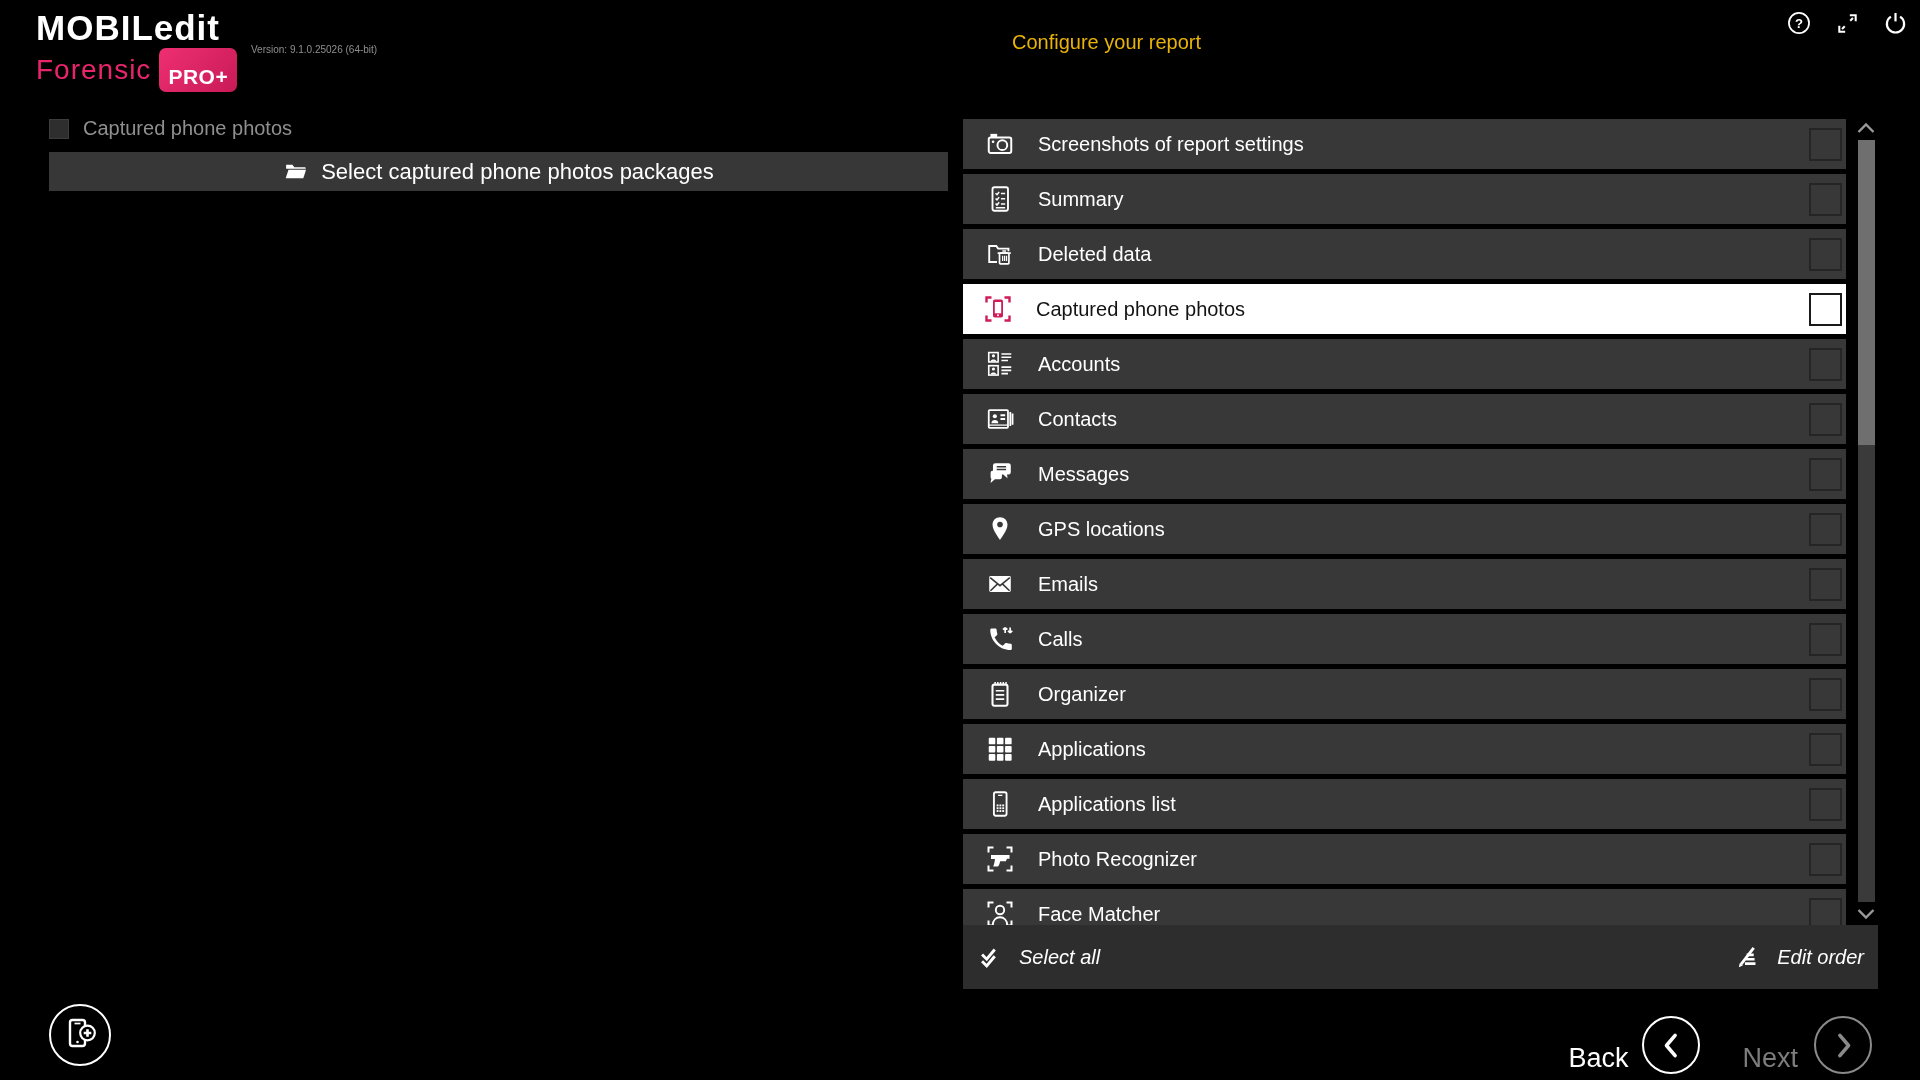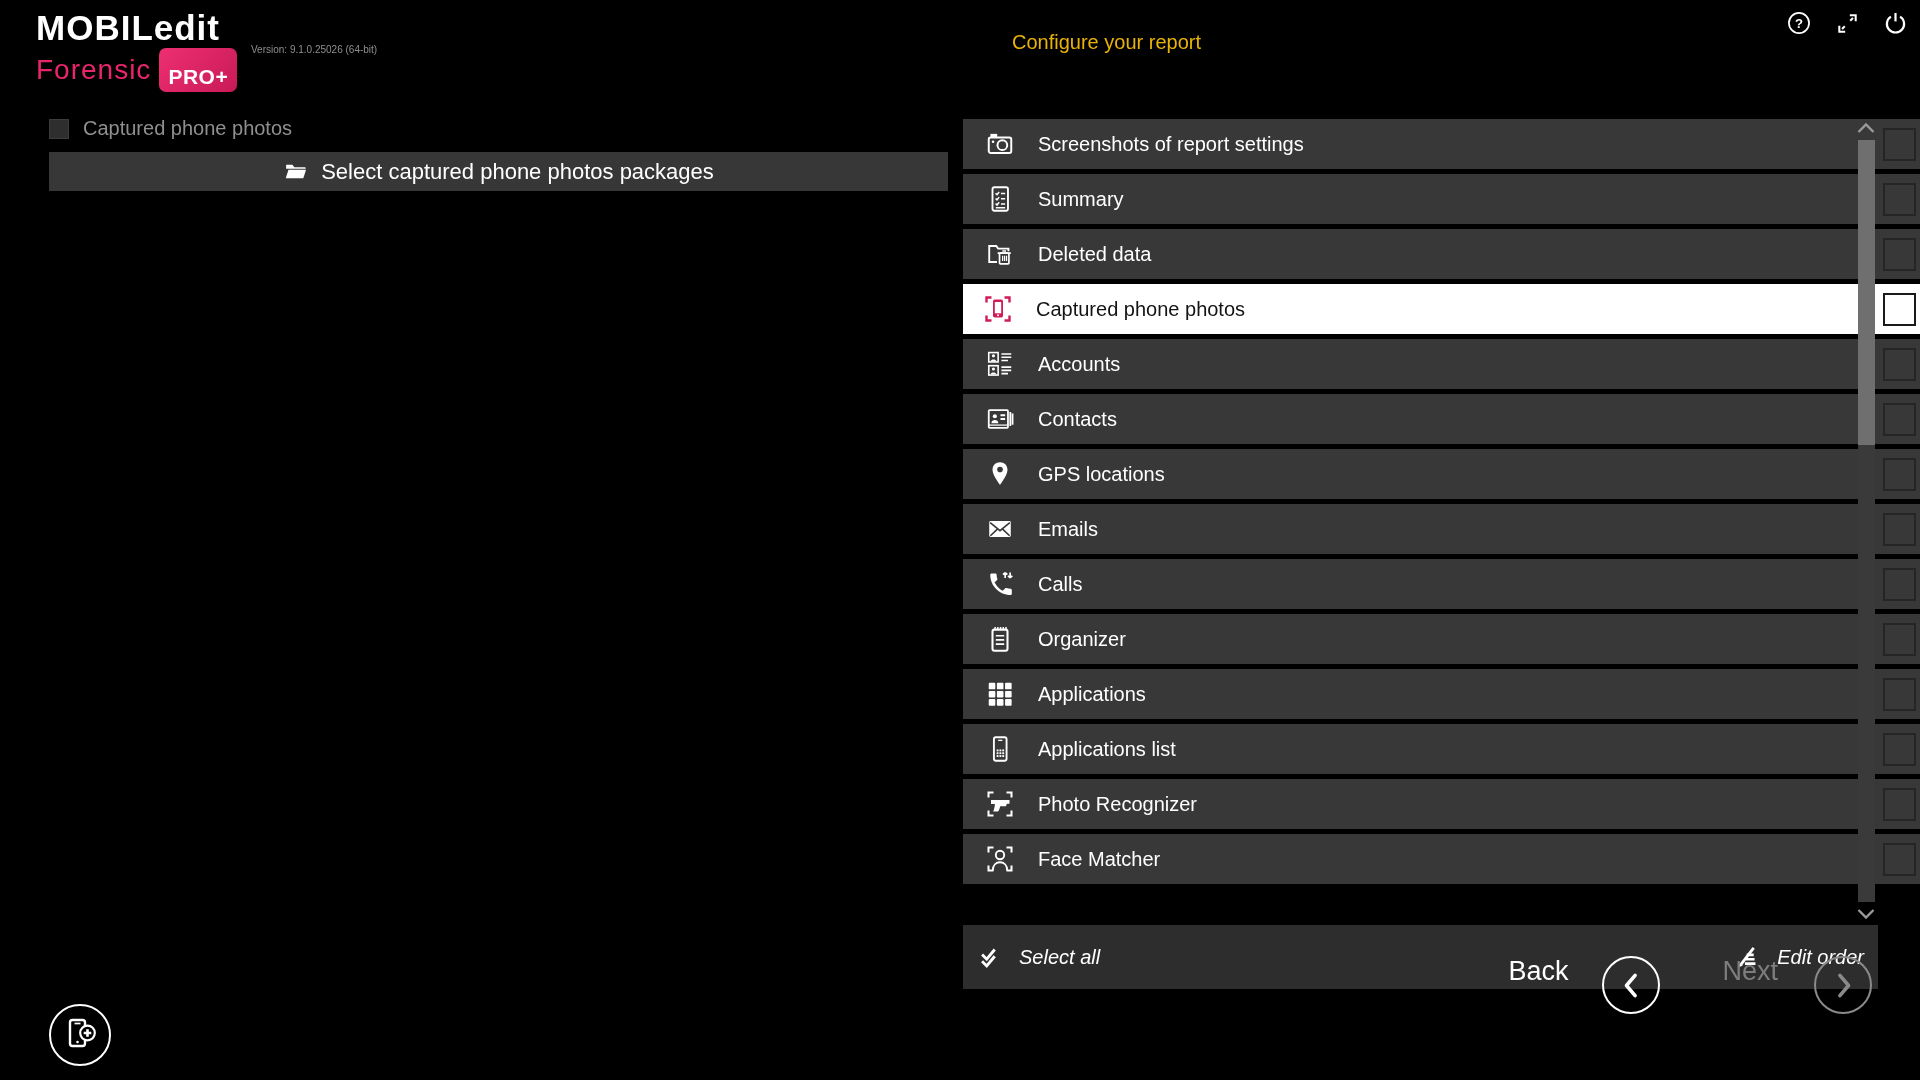--- a/index.html
+++ b/index.html
@@ -21,21 +21,21 @@
   
   .lp-check-row{position:absolute;left:49px;top:117px;display:flex;align-items:center;gap:14px;}
   .lp-checkbox{width:18px;height:18px;background:#2e2e2e;border:1px solid #3c3c3c;}
   .lp-label{font-size:20px;font-weight:300;color:#8f8f8f;}
   .lp-select-btn{position:absolute;left:49px;top:152px;width:899px;height:39px;background:#373737;
                  display:flex;align-items:center;justify-content:center;gap:13px;cursor:pointer;}
   .lp-select-btn .btn-label{font-size:22px;font-weight:300;color:#fff;}
   .lp-select-btn .btn-icon{color:#fff;display:flex;}
 
   
-  .report-list{position:absolute;left:963px;top:119px;width:957px;height:806px;overflow:hidden;
+  .report-list{position:absolute;left:963px;top:119px;width:883px;height:806px;overflow:hidden;
                display:flex;flex-direction:column;gap:5px;}
   .report-row{flex:0 0 50px;height:50px;background:#383838;display:flex;align-items:center;
               padding:0 4px 0 20px;box-sizing:border-box;cursor:pointer;}
   .row-icon{width:34px;height:34px;display:flex;align-items:center;justify-content:center;color:#fff;flex:0 0 auto;}
   .row-label{margin-left:21px;font-size:20px;font-weight:300;color:#fff;flex:1 1 auto;}
   .row-checkbox{width:29px;height:29px;border:2px solid #252525;flex:0 0 auto;cursor:pointer;}
   .report-row.selected{background:#fff;margin-left:-2px;margin-right:-7px;padding-right:11px;}
   .report-row.selected .row-label{color:#141414;}
   .report-row.selected .row-checkbox{border-color:#1a1a1a;background:#fff;}
 
@@ -49,21 +49,21 @@
   
   .list-footer{position:absolute;left:963px;top:925px;width:915px;height:64px;background:#2d2d2d;
                display:flex;align-items:center;justify-content:space-between;padding:0 14px;box-sizing:border-box;}
   .footer-action{display:flex;align-items:center;gap:15px;color:#fff;cursor:pointer;}
   .footer-action .fa-label{font-size:20px;font-weight:300;color:#fff;font-style:italic;}
   .footer-action .fa-icon{display:flex;color:#fff;}
 
   
   .add-phone-btn{position:absolute;left:49px;top:1004px;width:58px;height:58px;border:2px solid #fff;
                  border-radius:50%;display:flex;align-items:center;justify-content:center;color:#fff;cursor:pointer;}
-  .nav-group{position:absolute;right:48px;top:956px;height:62px;display:flex;align-items:flex-start;gap:20px;}
+  .nav-group{position:absolute;right:48px;top:1012px;height:62px;display:flex;align-items:flex-end;}
   .nav-back-label{color:#fff;font-size:27px;font-weight:300;margin-right:14px;}
   .nav-circle{width:54px;height:54px;border:2px solid #fff;border-radius:50%;display:flex;
               align-items:center;justify-content:center;color:#fff;cursor:pointer;}
   .nav-circle.disabled{border-color:#8a8a8a;color:#8a8a8a;}
   .nav-next-label{color:#7d7d7d;font-size:27px;font-weight:400;margin:0 16px 0 42px;}
 </style>
 </head>
 <body>
 
 <div class="app">
@@ -191,20 +191,33 @@
               <path d="M16.5 12h5M16.5 16h5"></path>
             </g>
             <g fill="currentColor">
               <circle cx="10.5" cy="13" r="2.2"></circle>
               <path d="M6.8 20.5c0-4.6 7.4-4.6 7.4 0z"></path>
             </g>
             <path d="M4 22.5h20.5" stroke="currentColor" stroke-width="1.3"></path>
           </svg>
         </span>
     <span class="row-label">Contacts</span>
+    <span class="row-checkbox"></span>
+  </div>
+      <div class="report-row">
+    <span class="row-icon">
+          <svg viewBox="0 0 32 32" width="30" height="30">
+            <g fill="currentColor">
+              <path d="M11 4.5h14a2.5 2.5 0 0 1 2.5 2.5v7a2.5 2.5 0 0 1-2.5 2.5h-1.5l.5 4-4.5-4H11A2.5 2.5 0 0 1 8.5 14V7A2.5 2.5 0 0 1 11 4.5z"></path>
+              <path d="M8 12.5h8a2 2 0 0 1 2 2v5a2 2 0 0 1-2 2h-5.5L6 25.5l.5-4H8a2 2 0 0 1-2-2v-5a2 2 0 0 1 2-2z"></path>
+            </g>
+            <path d="M12.5 8.3h10M12.5 11.3h10" stroke="#383838" stroke-width="1.6"></path>
+          </svg>
+        </span>
+    <span class="row-label">Messages</span>
     <span class="row-checkbox"></span>
   </div>
       <div class="report-row">
     <span class="row-icon">
           <svg viewBox="0 0 32 32" width="30" height="30">
             <path d="M16 3.5c-4.6 0-8 3.4-8 7.9C8 17.2 16 27.5 16 27.5s8-10.3 8-16.1c0-4.5-3.4-7.9-8-7.9z" fill="currentColor"></path>
             <circle cx="16" cy="11.2" r="3" fill="#383838"></circle>
           </svg>
         </span>
     <span class="row-label">GPS locations</span>

